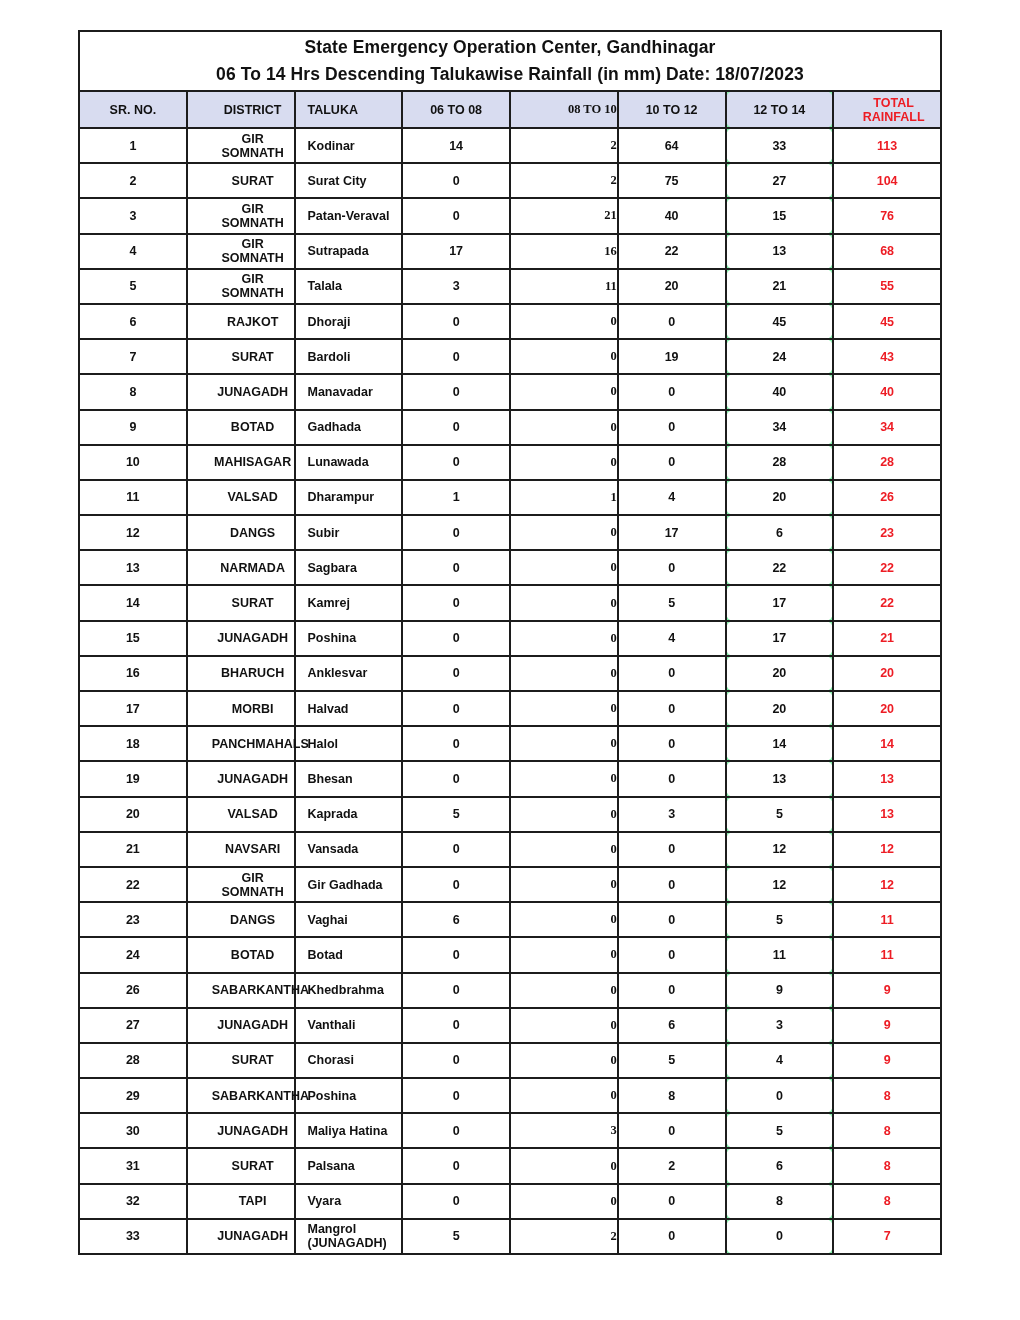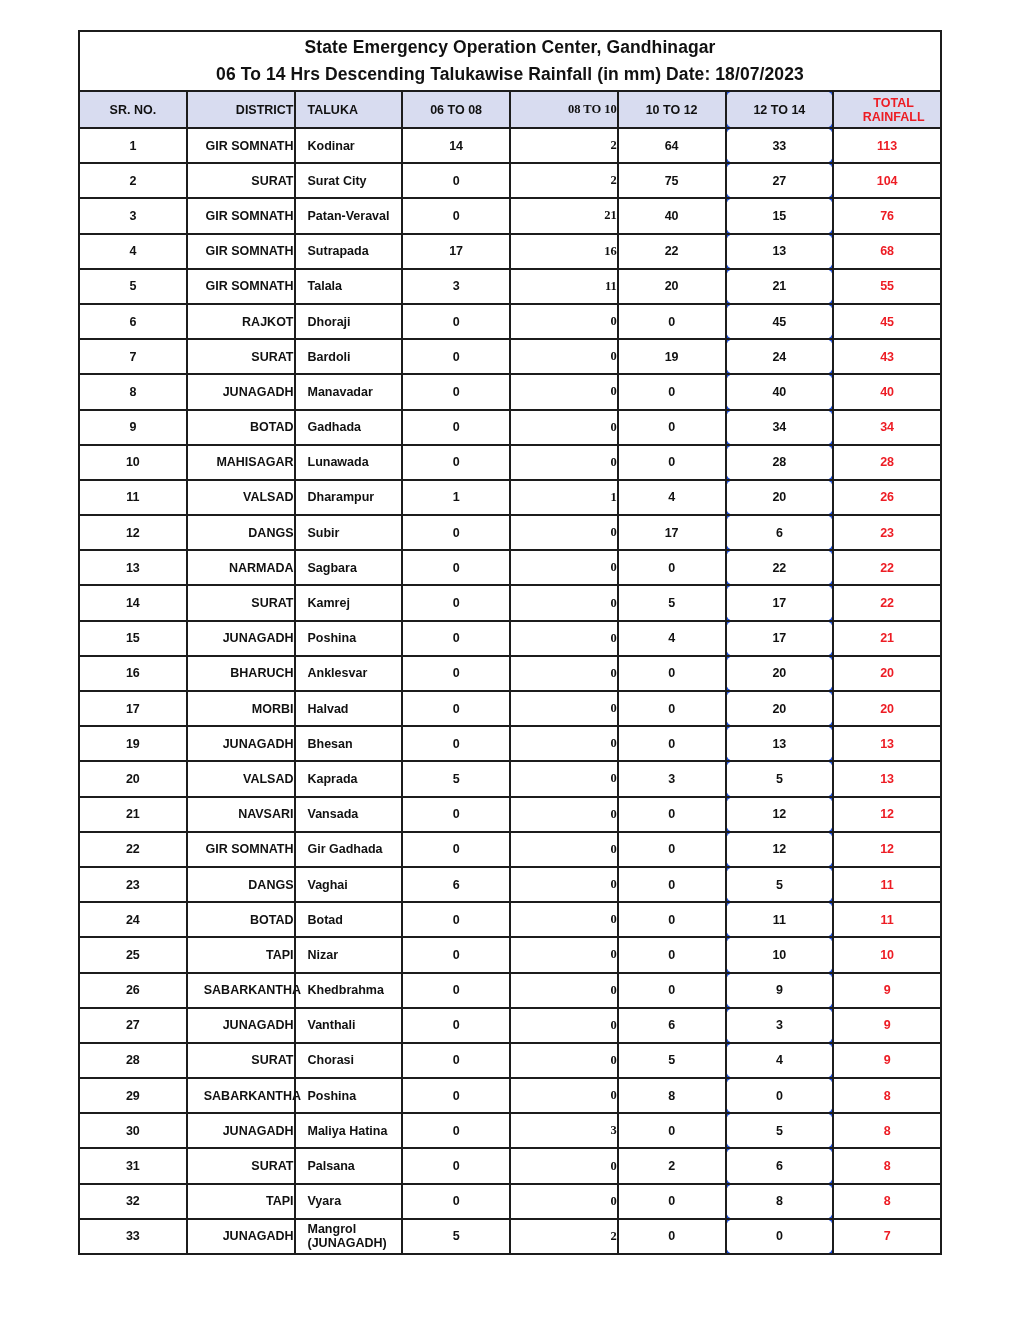--- a/index.html
+++ b/index.html
@@ -14,21 +14,21 @@
     position: absolute;
     left: 78px;
     top: 30px;
     width: 864px;
   }
 
   table.rainfall {
     width: 864px;
     border-collapse: collapse;
     table-layout: fixed;
-    background: #1d4ed8;
+    background: #86efac;
   }
   table.rainfall th, table.rainfall td {
     border: 2px solid #1c1c1c;
     font-weight: bold;
     color: #111111;
   }
 
   
   th.title-cell {
     height: 59px;
@@ -50,21 +50,21 @@
   
   tbody td {
     height: 35.2px;
     font-size: 12.5px;
     vertical-align: middle;
     background: #ffffff;
   }
 
   
   .c0 { width: 72px;  text-align: center; }
-  .c1 { width: 155px; text-align: right; padding-left: 16px; }
+  .c1 { width: 155px; text-align: center; padding-left: 24px; }
   .c2 { width: 180px; text-align: left; padding-left: 12px; }
   .c3 { width: 82px;  text-align: center; }
   .c4 { width: 78px;  text-align: right; font-family: Liberation Serif, serif; }
   .c5 { width: 78px;  text-align: center; }
   .c6 { width: 77px;  text-align: center; border-radius: 8px; }
   .c7 { width: 142px; text-align: center; }
 
   
   tr.cols th.c7 { color: #ed1c24; padding-left: 13px; }
   tbody td.c7   { color: #ed1c24; }
@@ -257,20 +257,30 @@
           <td class="c0">17</td>
           <td class="c1">MORBI</td>
           <td class="c2">Halvad</td>
           <td class="c3">0</td>
           <td class="c4">0</td>
           <td class="c5">0</td>
           <td class="c6">20</td>
           <td class="c7">20</td>
         </tr>
         <tr>
+          <td class="c0">18</td>
+          <td class="c1">PANCHMAHALS</td>
+          <td class="c2">Halol</td>
+          <td class="c3">0</td>
+          <td class="c4">0</td>
+          <td class="c5">0</td>
+          <td class="c6">14</td>
+          <td class="c7">14</td>
+        </tr>
+        <tr>
           <td class="c0">19</td>
           <td class="c1">JUNAGADH</td>
           <td class="c2">Bhesan</td>
           <td class="c3">0</td>
           <td class="c4">0</td>
           <td class="c5">0</td>
           <td class="c6">13</td>
           <td class="c7">13</td>
         </tr>
         <tr>
@@ -317,30 +327,20 @@
           <td class="c0">24</td>
           <td class="c1">BOTAD</td>
           <td class="c2">Botad</td>
           <td class="c3">0</td>
           <td class="c4">0</td>
           <td class="c5">0</td>
           <td class="c6">11</td>
           <td class="c7">11</td>
         </tr>
         <tr>
-          <td class="c0">25</td>
-          <td class="c1">TAPI</td>
-          <td class="c2">Nizar</td>
-          <td class="c3">0</td>
-          <td class="c4">0</td>
-          <td class="c5">0</td>
-          <td class="c6">10</td>
-          <td class="c7">10</td>
-        </tr>
-        <tr>
           <td class="c0">26</td>
           <td class="c1">SABARKANTHA</td>
           <td class="c2">Khedbrahma</td>
           <td class="c3">0</td>
           <td class="c4">0</td>
           <td class="c5">0</td>
           <td class="c6">9</td>
           <td class="c7">9</td>
         </tr>
         <tr>

